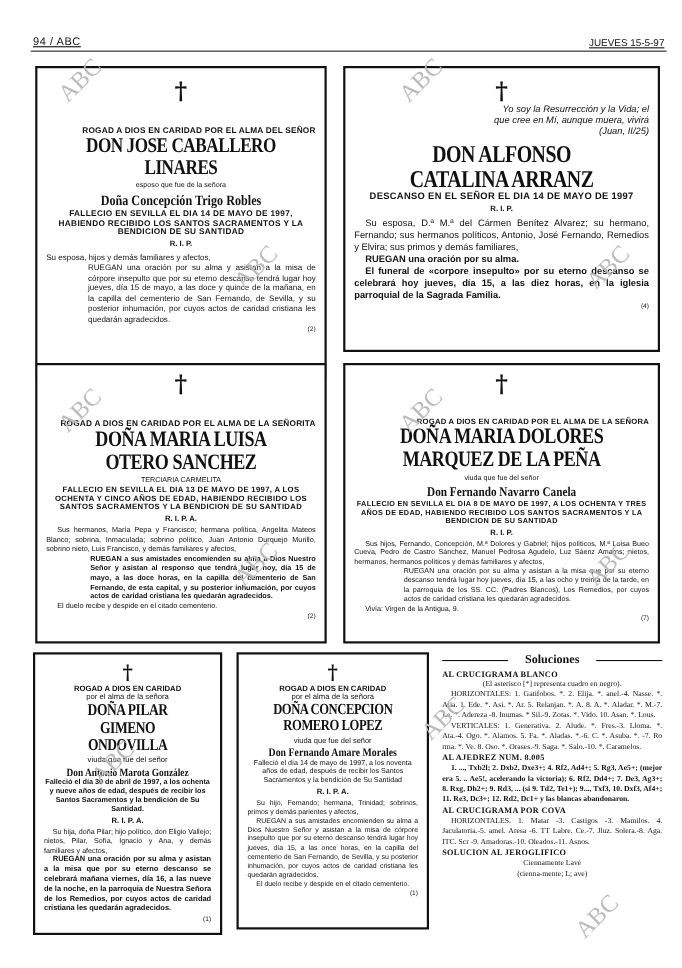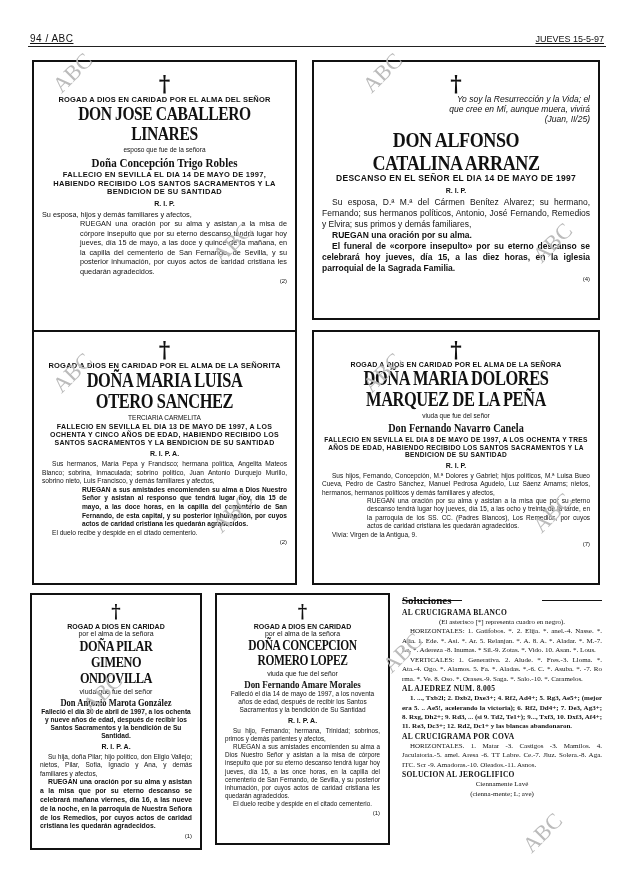--- a/index.html
+++ b/index.html
@@ -4,35 +4,35 @@
 <style>
   html, body { margin:0; padding:0; background:#ffffff; }
   body { width:620px; height:880px; position:relative; overflow:hidden; color:#111; font-family:"Liberation Sans", sans-serif; }
   .hdr { position:absolute; top:26px; left:28px; width:578px; height:20px; border-bottom:1px solid #222; }
   .hdr .pg { position:absolute; left:2px; bottom:2px; font-size:10px; font-weight:normal; letter-spacing:0.5px; text-decoration:underline; }
   .hdr .sec { position:absolute; left:0; right:0; text-align:center; bottom:1px; font-family:"Liberation Serif", serif; font-weight:bold; font-size:15px; letter-spacing:0.5px; }
   .hdr .dt { position:absolute; right:2px; bottom:2px; font-size:9px; text-decoration:underline; }
   .box { position:absolute; border:2px solid #111; box-sizing:border-box; padding:4px 8px; background:#fff; }
   .cross { text-align:center; font-size:22px; line-height:22px; font-weight:bold; font-family:"DejaVu Serif", serif; margin-top:6px; }
   .c { text-align:center; }
-  .rogad { font-size:7.5px; font-weight:bold; text-align:center; letter-spacing:0.2px; margin-top:1px; }
+  .rogad { font-size:7.5px; font-weight:bold; text-align:right; letter-spacing:0.2px; margin-top:20px; }
   .rogad2 { font-size:8px; text-align:center; font-weight:bold; }
   .rogad3 { font-size:8px; text-align:center; }
   .name { font-family:"Liberation Serif", serif; font-weight:bold; text-align:center; line-height:1.05; transform:scaleX(0.82); transform-origin:center; letter-spacing:-0.5px; }
   .sub { font-size:6.5px; text-align:center; margin:2px 0; }
   .spouse { font-family:"Liberation Serif", serif; font-weight:bold; text-align:center; font-size:13px; transform:scaleX(0.85); }
   .death { font-size:7.5px; font-weight:bold; text-align:center; line-height:1.15; letter-spacing:0.3px; }
   .rip { font-size:7px; font-weight:bold; text-align:center; margin:3px 0; }
   .body { font-size:7.3px; line-height:1.3; text-align:justify; }
   .body.bold { font-weight:bold; }
   .indent { padding-left:80px; }
   .num { text-align:right; font-size:6px; margin-top:2px; }
   .quote { font-size:8.5px; font-style:italic; text-align:right; line-height:1.2; }
   .sol { position:absolute; left:402px; top:593px; width:200px; font-family:"Liberation Serif", serif; font-size:7px; line-height:1.35; }
-  .sol .ttl { text-align:left; font-weight:bold; font-size:11px; position:relative; }
+  .sol .ttl { text-align:center; font-weight:bold; font-size:11px; position:relative; }
   .sol .ttl:before, .sol .ttl:after { content:""; position:absolute; top:7px; width:60px; border-top:1px solid #111; }
   .sol .ttl:before { left:0; } .sol .ttl:after { right:0; }
   .sol .h { font-weight:bold; font-size:7.5px; letter-spacing:0.3px; }
   .sol .p { text-align:justify; text-indent:8px; }
   .sol .pc { text-align:center; }
   .wm { position:absolute; font-family:"Liberation Serif", serif; font-size:22px; color:#bbb; transform:rotate(-45deg); pointer-events:none; }
 </style>
 </head>
 <body>
 

